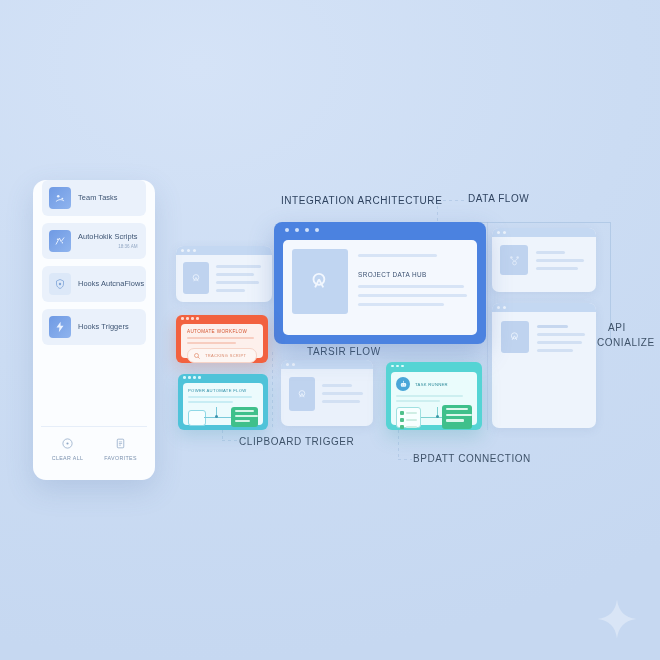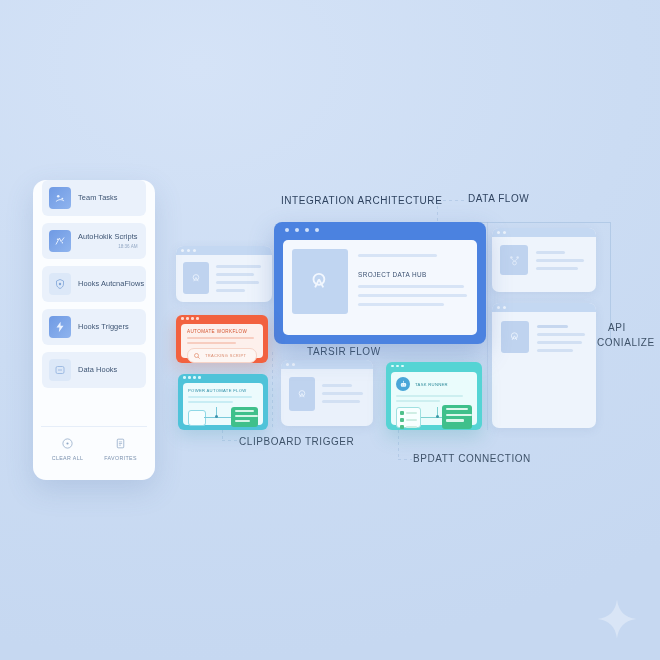--- a/index.html
+++ b/index.html
@@ -312,31 +312,20 @@
       <div class="ico img">
         <svg width="14" height="14" viewBox="0 0 24 24">
             <path d="M13 3 L6 13 H11 L10 21 L18 10 H13 Z" fill="#eaf2ff"></path>
           </svg>
       </div>
       <div class="txt">
         <span class="nm">Hooks Triggers</span>
       </div>
     </div>
 
-    <div class="srow">
-      <div class="ico flat">
-        <svg width="12" height="12" viewBox="0 0 24 24">
-            <rect x="4" y="5" width="16" height="14" rx="3" fill="none" stroke="#8fb0dd" stroke-width="1.6"></rect>
-            <path d="M8 12 H16" stroke="#8fb0dd" stroke-width="1.6"></path>
-          </svg>
-      </div>
-      <div class="txt">
-        <span class="nm">Data Hooks</span>
-      </div>
-    </div>
 
     <div id="sbfoot">
       <div class="fitem">
         <svg width="13" height="13" viewBox="0 0 24 24">
           <circle cx="12" cy="12" r="8.5" fill="none" stroke="#8fa8c6" stroke-width="1.4"></circle>
           <circle cx="12" cy="12" r="2" fill="#8fa8c6"></circle>
         </svg>
         <span class="cap">CLEAR ALL</span>
       </div>
       <div class="fitem">

